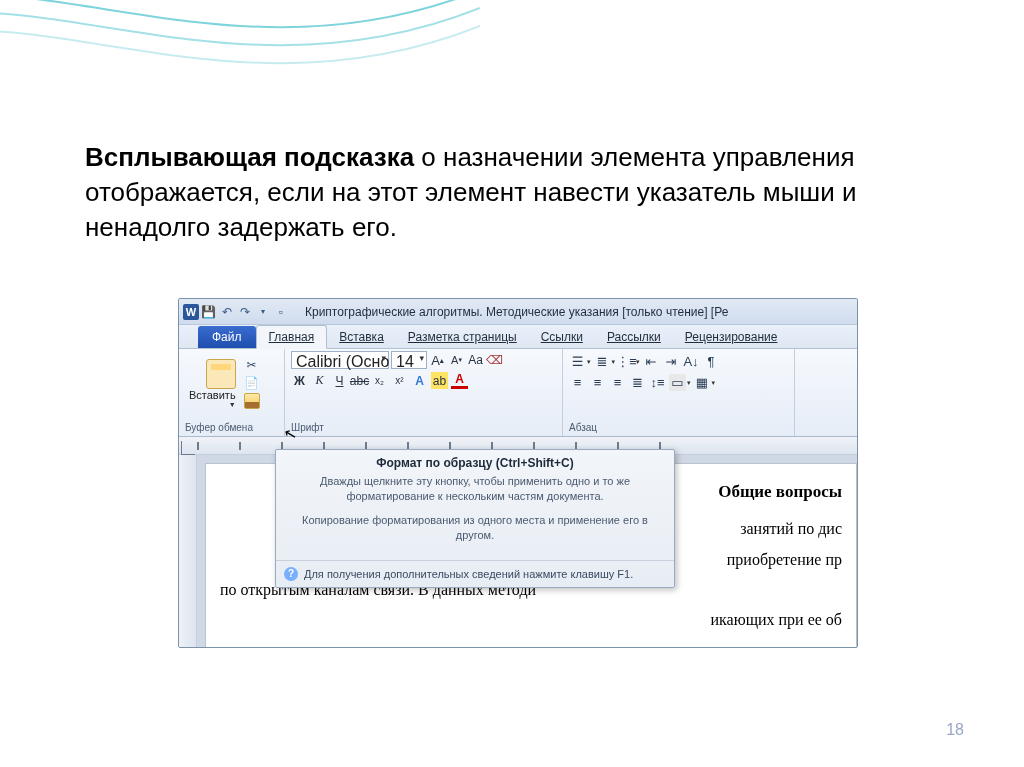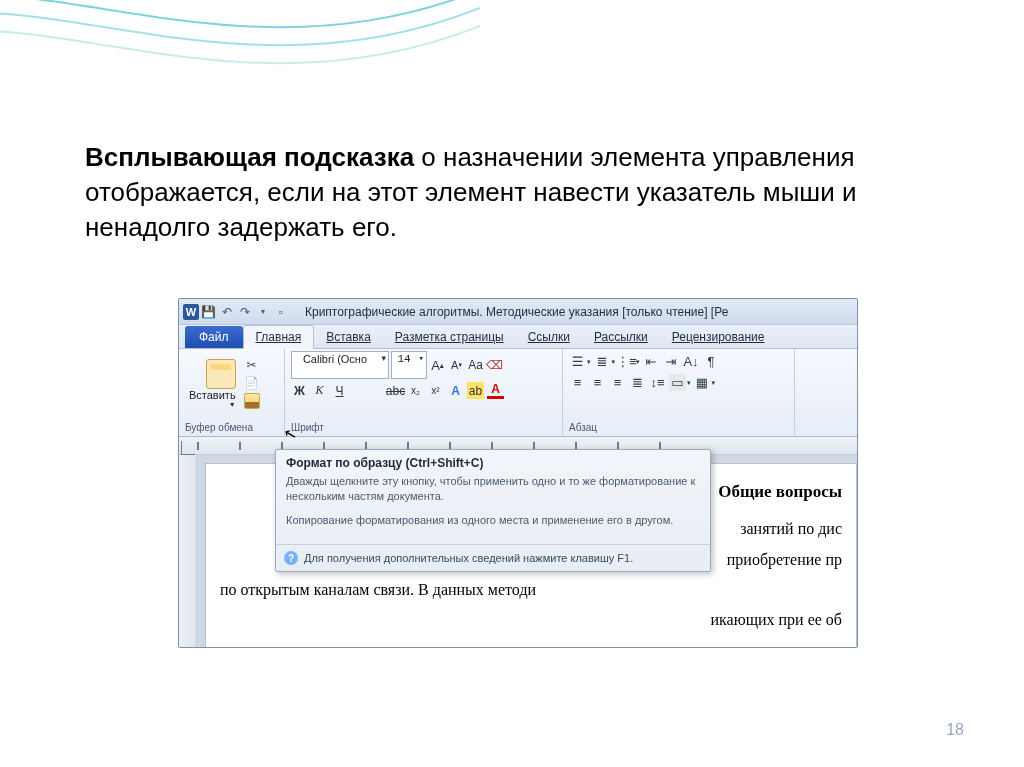--- a/index.html
+++ b/index.html
@@ -80,21 +80,21 @@
     color: #1f2d3d;
     white-space: nowrap;
   }
 
   
   .ribbon-tabs {
     height: 24px;
     background: linear-gradient(#e9f0fa, #dfe7f3);
     display: flex; align-items: center;
     border-bottom: 1px solid #b2c0d4;
-    padding-left: 5px;
+    padding-left: 18px;
   }
   .file-tab {
     background: linear-gradient(#3a6bcf, #1e4fae);
     color: #fff;
     font-size: 12px;
     padding: 4px 14px;
     border-top-left-radius: 3px;
     border-top-right-radius: 3px;
     margin-left: 1px;
     cursor: pointer;
@@ -169,38 +169,38 @@
     border:1px solid #c9a64d;
     background:linear-gradient(#ffe9a8,#f5d77a 60%, #a66e2f 60%);
     border-radius:2px;
   }
 
   .font-box {
     display:flex; flex-direction:column; gap:3px;
   }
   .font-row1 { display:flex; gap:2px; align-items:center; }
   .combo {
-    height:28px; border:1px solid #9eb0c7;
+    height:18px; border:1px solid #9eb0c7;
     background:#fff;
-    font-size:11px;
+    font-size:16px;
     padding:1px 14px 1px 4px;
     position:relative;
     white-space:nowrap;
     text-align:center;
   }
   .combo::after{
     content:"▾"; position:absolute; right:2px; top:1px; font-size:9px; color:#334;
   }
   .row2 { display:flex; gap:3px; align-items:center; }
   .btxt { width:17px; height:17px; display:inline-flex; align-items:center; justify-content:center;
           font-size:12px; color:#2a3444; cursor:pointer; }
   .btxt.bold{font-weight:800;}
   .btxt.ital{font-style:italic; font-family:"Times New Roman",serif;}
   .btxt.und{text-decoration:underline;}
-  .btxt.strike{text-decoration:line-through;margin-left:36px;}
+  .btxt.strike{text-decoration:line-through;}
   .btxt.small{font-size:10px;}
 
   .para-group .prow { display:flex; gap:3px; align-items:center; }
   .ic { width:17px; height:17px; display:inline-flex; align-items:center; justify-content:center;
         cursor:pointer; color:#2b3d55; font-size:13px; }
   .drop-mini{ font-size:7px; margin-left:-2px; color:#333; }
 
   
   .ruler {
     height: 18px;
@@ -232,27 +232,28 @@
     border-bottom:none;
     overflow:hidden;
   }
   .page .heading { font-weight:700; font-size:17px; text-align:right; margin-bottom:6px;}
   .page p { text-align:left; white-space:nowrap; }
 
   
   .tooltip-box {
     position:absolute;
     left: 96px; top: 150px;
-    width: 436px;
+    width: 400px;
     background: linear-gradient(#f2f5f9, #e7edf4);
     border: 1px solid #9aaabf;
     border-radius: 2px;
     box-shadow: 2px 2px 6px rgba(0,0,0,.25);
     font-size: 11px;
     z-index: 30;
+    text-align: center;
   }
   .tt-title {
     font-weight:700;
     padding: 6px 10px 4px;
     color:#1e2a3a;
     font-size:12px;
   }
   .tt-body {
     padding: 0 10px 8px;
     color: #4a5a70;
@@ -341,21 +342,21 @@
           <div class="brush"></div>
         </div>
       </div>
       <div class="group-label">Буфер обмена</div>
     </div>
 
     <div class="ribbon-group" style="width:278px;">
       <div class="font-box">
         <div class="font-row1">
           <div class="combo" style="width:98px;">Calibri (Осно</div>
-          <div class="combo" style="width:36px;font-family:Liberation Mono, monospace;">14</div>
+          <div class="combo" style="width:36px;">14</div>
           <span class="btxt" style="font-size:13px;">A<span style="font-size:8px;">▴</span></span>
           <span class="btxt" style="font-size:11px;">A<span style="font-size:7px;">▾</span></span>
           <span class="btxt">Aa</span>
           <span class="btxt" style="color:#a33;">⌫</span>
         </div>
         <div class="row2">
           <span class="btxt bold">Ж</span>
           <span class="btxt ital">К</span>
           <span class="btxt und">Ч</span>
           <span class="btxt strike">abc</span>

